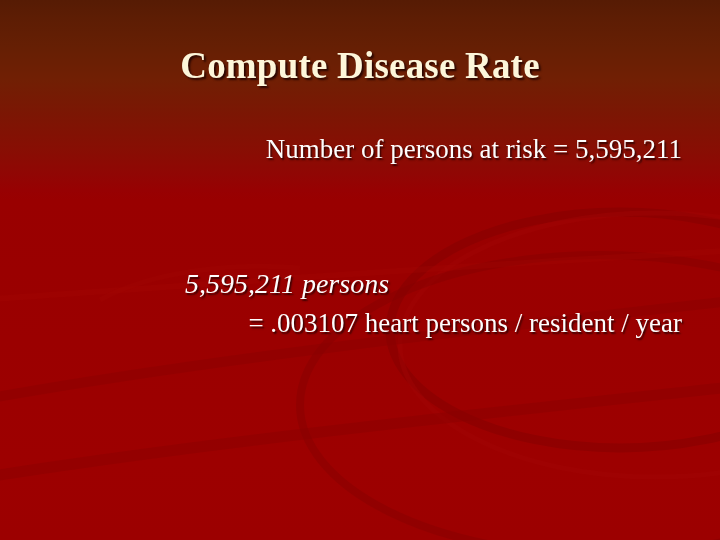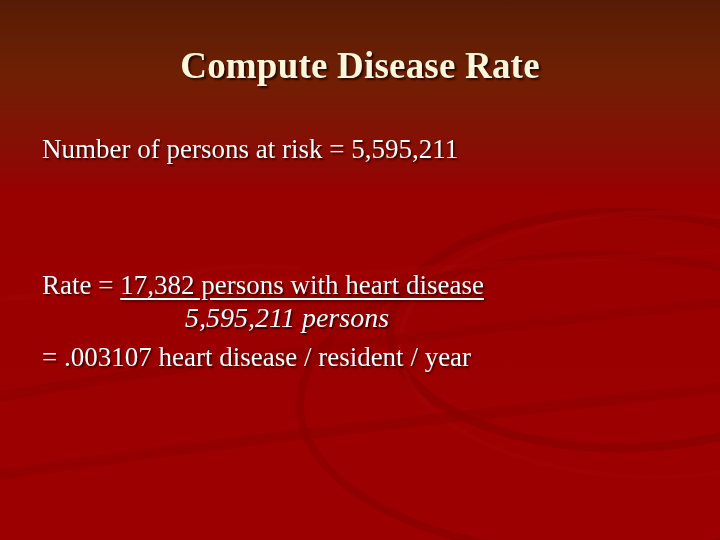--- a/index.html
+++ b/index.html
@@ -70,20 +70,21 @@
     left: 42px;
     top: 132px;
     width: 640px;
   }
   .body-line {
     color: #fdfdfd;
     font-size: 27px;
     line-height: 34px;
     white-space: pre;
     text-shadow: 1.5px 1.5px 1.6px rgba(38, 3, 2, 0.8);
+    text-align: right;
   }
   .spacer-line {
     height: 53px;
   }
   .spacer-line-2 {
     height: 49px;
   }
   .numerator-underline {
     text-decoration: underline;
     text-decoration-thickness: 2px;
@@ -133,20 +134,19 @@
 
   <div id="body-block">
 
     <div class="body-line">Number of persons at risk = 5,595,211</div>
 
     <div class="spacer-line"></div>
 
 
     <div class="spacer-line-2"></div>
 
-    <div class="body-line"><span>Rate = </span><span class="numerator-underline">17,382 persons with heart disease</span></div>
 
     <div id="denominator-line">5,595,211 persons</div>
 
-    <div class="body-line" id="result-line">= .003107 heart disease / resident / year</div>
+    <div class="body-line" id="result-line">= .003107 heart persons / resident / year</div>
 
   </div>
 </div>
 
 </body></html>

